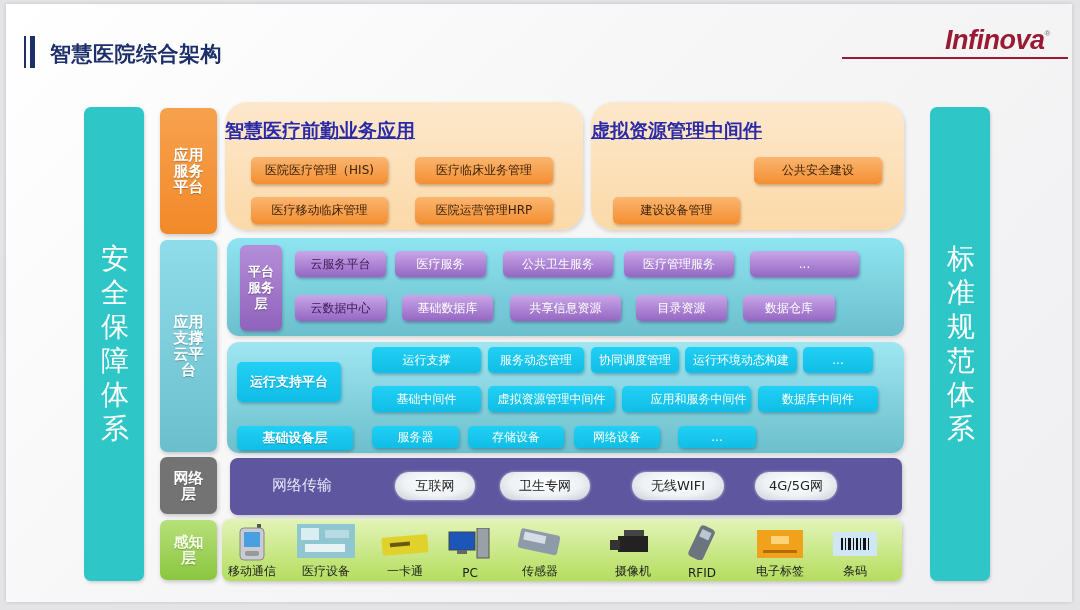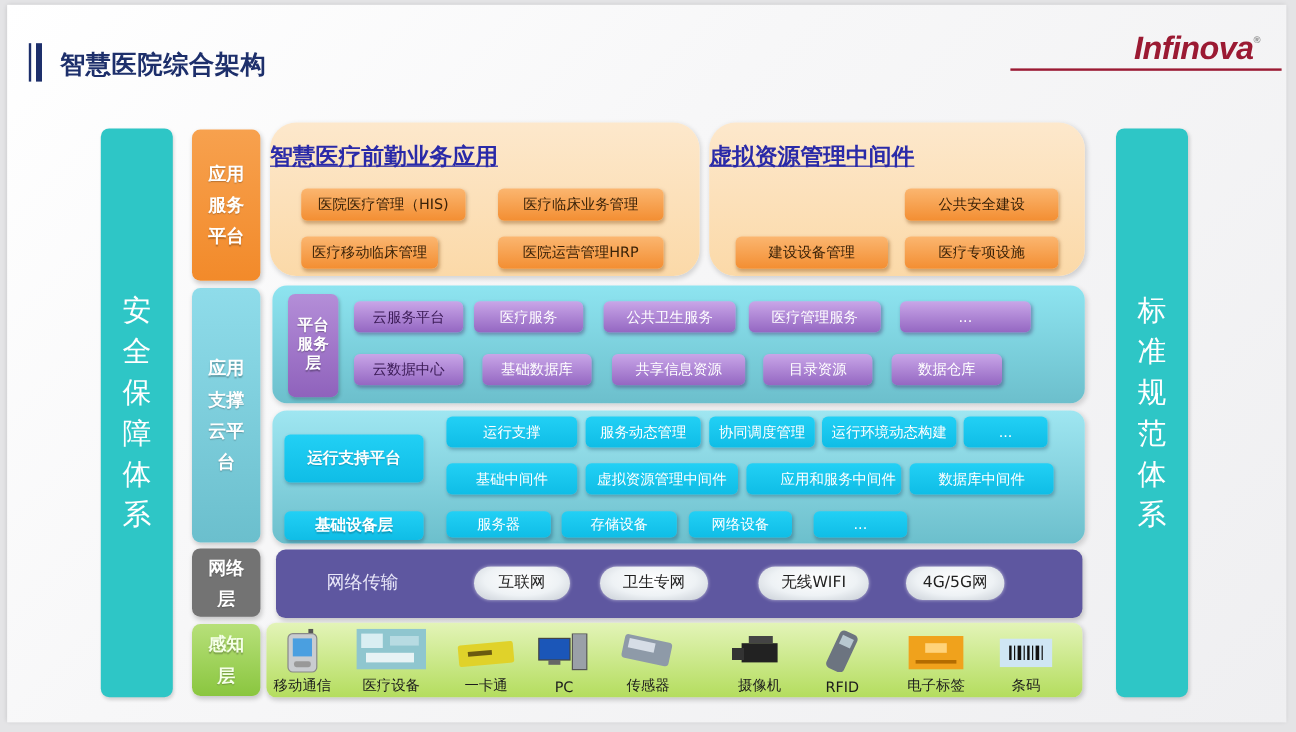--- a/index.html
+++ b/index.html
@@ -23,31 +23,31 @@
   }
   .logo {
     position: absolute; right: 30px; top: 25px; font-family: "Liberation Sans", sans-serif;
     font-weight: bold; font-style: italic; font-size: 27px; color: #9b1a33; letter-spacing: -0.5px;
   }
   .logo sup { font-size: 8px; font-style: normal; color: #888; vertical-align: top; position: relative; top: 4px; }
   .logo-line { position: absolute; left: 842px; top: 57px; width: 226px; height: 2px; background: #9b1a33; }
 
   .side-pillar {
     position: absolute; top: 107px; height: 474px; width: 60px; border-radius: 7px;
-    background: #2ec6c6; color: #fff; font-size: 24px; line-height: 34px;
+    background: #2ec6c6; color: #fff; font-size: 28px; line-height: 34px;
     display: flex; align-items: center; justify-content: center; text-align: center;
     box-shadow: 1px 2px 3px rgba(0,0,0,0.15);
   }
   .side-pillar span { display: block; width: 26px; word-break: break-all; }
   .pillar-left { left: 84px; }
   .pillar-right { left: 917px; margin-left: 13px; }
 
   .layer-label {
     position: absolute; left: 160px; width: 57px; border-radius: 7px; color: #fff;
-    font-weight: bold; font-size: 15px; line-height: 26px;
+    font-weight: bold; font-size: 15px; line-height: 16px;
     display: flex; align-items: center; justify-content: center; text-align: center;
     box-shadow: 1px 2px 4px rgba(0,0,0,0.2); text-shadow: 0 1px 1px rgba(0,0,0,0.25);
   }
   .layer-label span { display: block; width: 32px; word-break: break-all; }
   .ll-app { top: 108px; height: 126px; background: linear-gradient(180deg,#f7a14e,#f28a2a); }
   .ll-support { top: 240px; height: 212px; background: linear-gradient(180deg,#8fdcea,#6bbfcd); }
   .ll-net { top: 457px; height: 57px; background: #737373; }
   .ll-sense { top: 520px; height: 60px; background: linear-gradient(180deg,#b7e07a,#8ac63f); color: #f5ffe8; }
 
   .app-panel {
@@ -163,47 +163,46 @@
     <span>网络层</span>
   </div>
 <div class="layer-label ll-sense">
     <span>感知层</span>
   </div>
 
 <div class="app-panel app-front">
   <div class="app-title">智慧医疗前勤业务应用</div>
   <div class="app-btn" style="left:26px;top:55px;width:137px;">医院医疗管理（HIS)</div>
   <div class="app-btn" style="left:190px;top:55px;width:138px;">医疗临床业务管理</div>
-  <div class="app-btn" style="left:26px;top:95px;width:114px;">医疗移动临床管理</div>
+  <div class="app-btn" style="left:26px;top:95px;width:137px;">医疗移动临床管理</div>
   <div class="app-btn" style="left:190px;top:95px;width:138px;">医院运营管理HRP</div>
 </div>
 <div class="app-panel app-back">
   <div class="app-title">虚拟资源管理中间件</div>
   <div class="app-btn" style="left:163px;top:55px;width:128px;">公共安全建设</div>
   <div class="app-btn" style="left:22px;top:95px;width:127px;">建设设备管理</div>
-  <div class="app-btn" style="left:163px;top:95px;width:128px;">医疗专项设施</div>
 </div>
 
 <div class="platform-panel"></div>
 <div class="platform-label">
     <span>平台服务层</span>
   </div>
 <div class="purple-btn" style="left:295px;top:251px;width:91px;color:#3a1a55;">云服务平台</div>
 <div class="purple-btn" style="left:395px;top:251px;width:91px;">医疗服务</div>
 <div class="purple-btn" style="left:503px;top:251px;width:110px;">公共卫生服务</div>
 <div class="purple-btn" style="left:624px;top:251px;width:110px;">医疗管理服务</div>
 <div class="purple-btn" style="left:750px;top:251px;width:109px;">...</div>
 <div class="purple-btn" style="left:295px;top:295px;width:91px;color:#3a1a55;">云数据中心</div>
 <div class="purple-btn" style="left:402px;top:295px;width:91px;">基础数据库</div>
 <div class="purple-btn" style="left:510px;top:295px;width:111px;">共享信息资源</div>
 <div class="purple-btn" style="left:636px;top:295px;width:91px;">目录资源</div>
 <div class="purple-btn" style="left:743px;top:295px;width:92px;">数据仓库</div>
 
 <div class="runtime-panel"></div>
-<div class="cyan-btn big" style="left:237px;top:362px;width:116px;height:40px;">运行支持平台</div>
+<div class="cyan-btn big" style="left:237px;top:362px;width:104px;height:40px;">运行支持平台</div>
 <div class="cyan-btn" style="left:372px;top:347px;width:109px;height:26px;">运行支撑</div>
 <div class="cyan-btn" style="left:488px;top:347px;width:96px;height:26px;">服务动态管理</div>
 <div class="cyan-btn" style="left:591px;top:347px;width:88px;height:26px;">协同调度管理</div>
 <div class="cyan-btn" style="left:685px;top:347px;width:112px;height:26px;">运行环境动态构建</div>
 <div class="cyan-btn" style="left:803px;top:347px;width:70px;height:26px;">...</div>
 <div class="cyan-btn" style="left:372px;top:386px;width:109px;height:26px;">基础中间件</div>
 <div class="cyan-btn" style="left:488px;top:386px;width:127px;height:26px;">虚拟资源管理中间件</div>
 <div class="cyan-btn" style="left:622px;top:386px;width:129px;height:26px;padding-left:24px;">应用和服务中间件</div>
 <div class="cyan-btn" style="left:758px;top:386px;width:120px;height:26px;">数据库中间件</div>
 <div class="cyan-btn big" style="left:237px;top:426px;width:116px;height:24px;">基础设备层</div>

